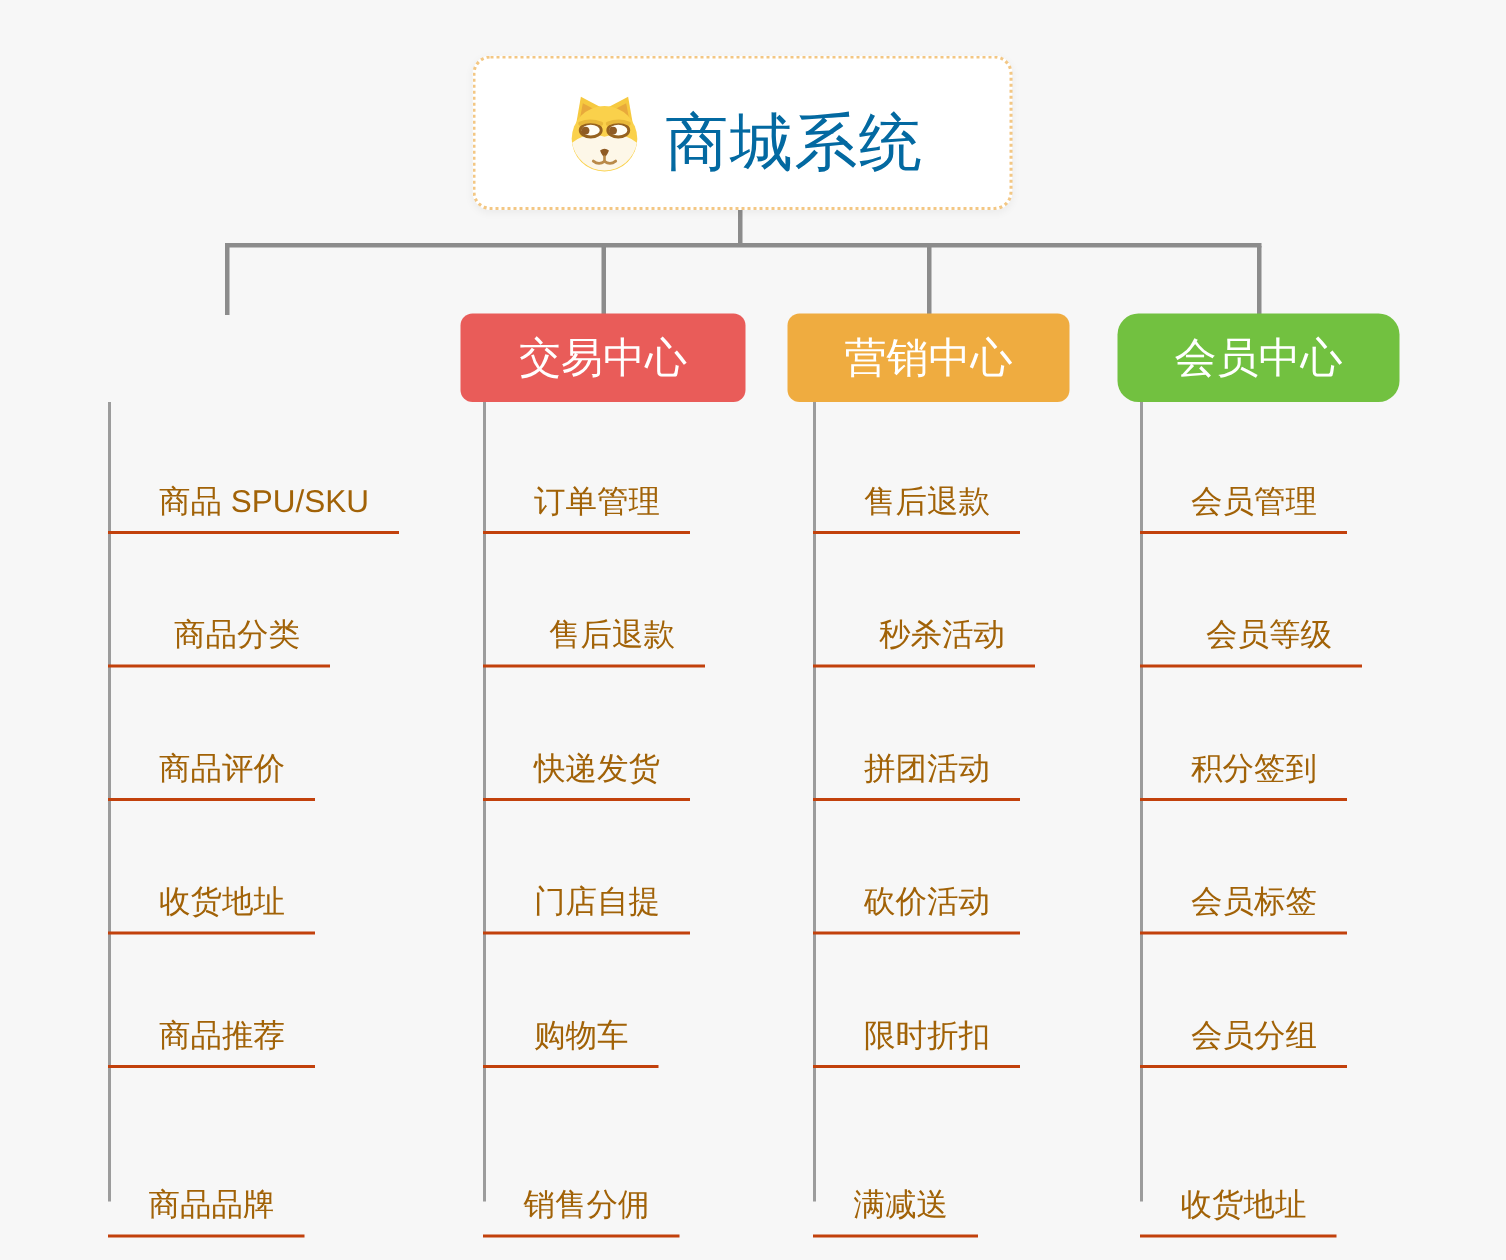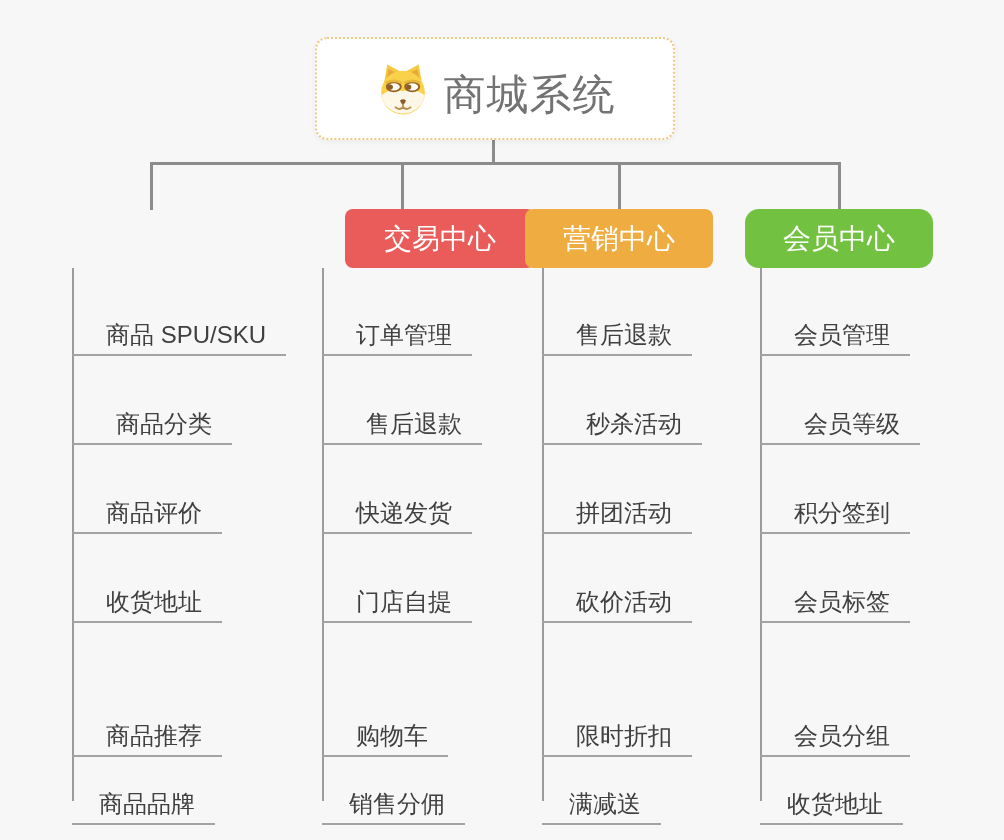--- a/index.html
+++ b/index.html
@@ -18,44 +18,44 @@
   .drop{width:3px;top:164px;height:46px;}
   .d1{left:150px;} .d2{left:401px;} .d3{left:618px;} .d4{left:838px;}
 
   
   .rootnode{
     position:absolute;left:315px;top:37px;width:360px;height:103px;
     background:#FFFFFF;border:2px dotted #F3C784;border-radius:12px;
     box-sizing:border-box;display:flex;align-items:center;justify-content:center;
     gap:13px;box-shadow:0 2px 6px rgba(0,0,0,0.05);
   }
-  .root-title{font-size:42px;font-weight:500;color:#737373;letter-spacing:1px;white-space:nowrap;margin-top:12px;}
+  .root-title{font-size:42px;font-weight:500;color:#0369a1;letter-spacing:1px;white-space:nowrap;margin-top:12px;}
   .root-icon{width:56px;height:56px;flex:0 0 auto;}
 
   
   .branch{
     position:absolute;top:209px;height:59px;line-height:59px;
     border-radius:8px;text-align:center;color:#FFFFFF;font-size:28px;
     white-space:nowrap;
   }
   .b1{left:57px;width:190px;}
   .b2{left:307px;width:190px;}
   .b3{left:525px;width:188px;}
   .b4{left:745px;width:188px;}
 
   
   .col{position:absolute;top:268px;width:0;}
   .c1{left:72px;} .c2{left:322px;} .c3{left:542px;} .c4{left:760px;}
   .vline{position:absolute;left:0;top:0;width:2px;height:533px;background:#9C9C9C;}
   .leaf{
     position:absolute;left:0;white-space:nowrap;
-    font-size:24px;line-height:27px;color:#404040;
-    padding:0 20px 6px 34px;border-bottom:2px solid #a3a3a3;
+    font-size:21px;line-height:27px;color:#a16207;
+    padding:0 20px 6px 34px;border-bottom:2px solid #c2410c;
   }
-  .r1{top:53px;} .r2{top:142px;padding-left:44px;} .r3{top:231px;} .r4{top:320px;} .r5{top:409px;margin-top:45px;} .r6{top:522px;padding-left:27px;}
+  .r1{top:53px;} .r2{top:142px;padding-left:44px;} .r3{top:231px;} .r4{top:320px;} .r5{top:409px;} .r6{top:522px;padding-left:27px;}
 </style>
 </head>
 <body>
 
 <div id="canvas">
 
   <div class="tline root-drop"></div>
   <div class="tline bus"></div>
   <div class="tline drop d1"></div>
   <div class="tline drop d2"></div>
@@ -76,21 +76,21 @@
       <circle cx="38.5" cy="29.8" r="3" fill="#8F5B24"></circle>
       <path d="M13.5,24.5 Q21,21 29.5,24.5" stroke="#E8B83A" stroke-width="3" fill="none" stroke-linecap="round"></path>
       <path d="M34.5,24.5 Q43,21 50.5,24.5" stroke="#E8B83A" stroke-width="3" fill="none" stroke-linecap="round"></path>
       <path d="M28.6,45 q3.4,-2.6 6.8,0 q-1.7,4.6 -3.4,4.6 q-1.7,0 -3.4,-4.6 z" fill="#8F5B24"></path>
       <path d="M32,49.5 v3.2" stroke="#B98A4A" stroke-width="2" stroke-linecap="round"></path>
       <path d="M23.5,53 q4.2,3.4 8.5,0.2 q4.3,3.2 8.5,-0.2" stroke="#B98A4A" stroke-width="2.2" fill="none" stroke-linecap="round"></path>
     </svg>
     <span class="root-title">商城系统</span>
   </div>
 
-  <div class="branch b2" style="background: rgb(233, 92, 89); margin-left: 38px;">交易中心</div>
+  <div class="branch b2" style="background: rgb(233, 92, 89);">交易中心</div>
   <div class="branch b3" style="background: rgb(239, 172, 64);">营销中心</div>
   <div class="branch b4" style="background: rgb(114, 193, 64); border-radius: 14px;">会员中心</div>
 
   <div class="col c1">
     <div class="vline"></div>
     <div class="leaf r1">商品 SPU/SKU</div>
     <div class="leaf r2">商品分类</div>
     <div class="leaf r3">商品评价</div>
     <div class="leaf r4">收货地址</div>
     <div class="leaf r5">商品推荐</div>

